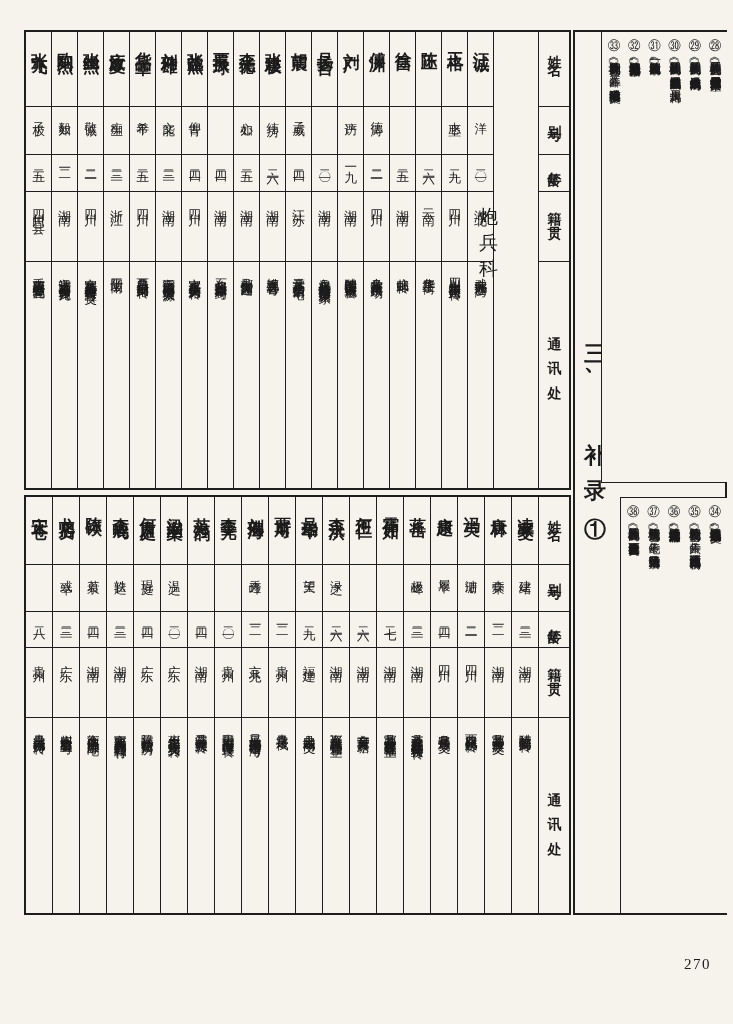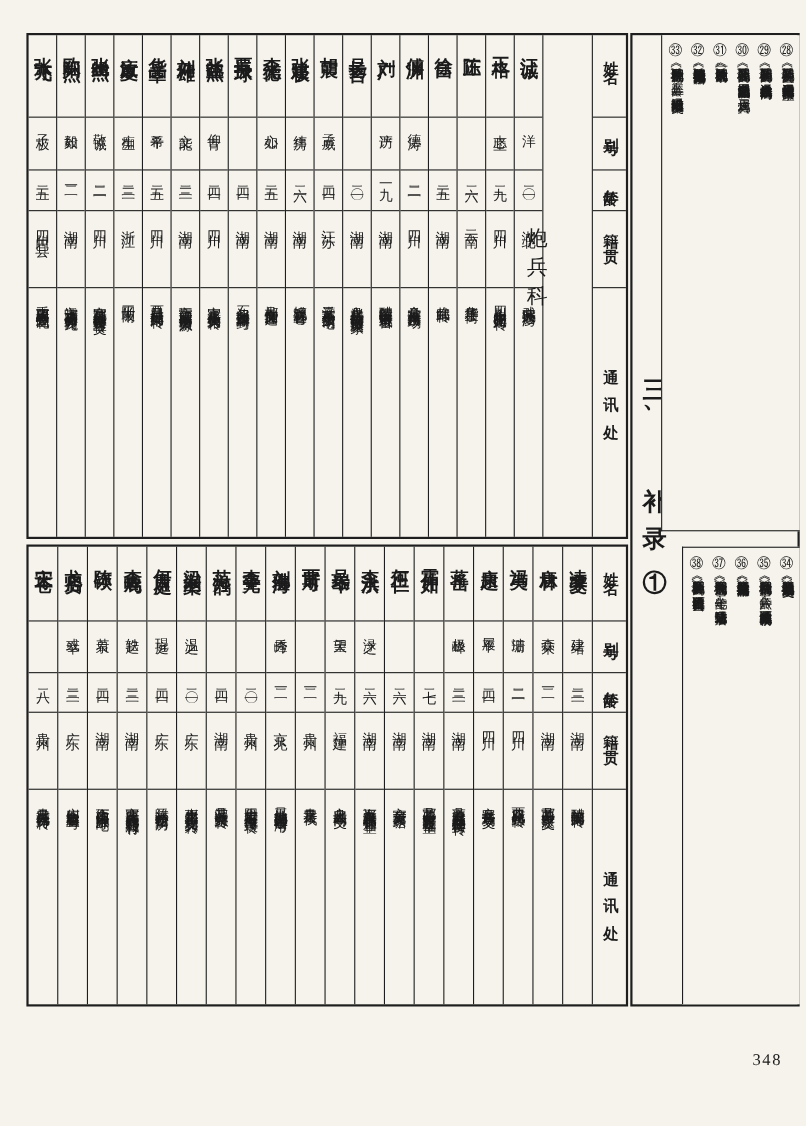--- a/index.html
+++ b/index.html
@@ -881,15 +881,15 @@
         <span class="fn-text vtext">照片说明别号为逸民,年龄二七,通讯处诸暨草塔转马店。</span>
       </div>
 
       <div class="fn-col">
         <span class="fn-num">㊳</span>
         <span class="fn-label vtext">︽补录︾</span>
         <span class="fn-text vtext">照片说明年龄为二五,通讯处资阳县西街古灵当。</span>
       </div>
     </div>
 
-  <div class="page-number">348</div>
+  <div class="page-number">270</div>
 
 </div>
 
 </body></html>

